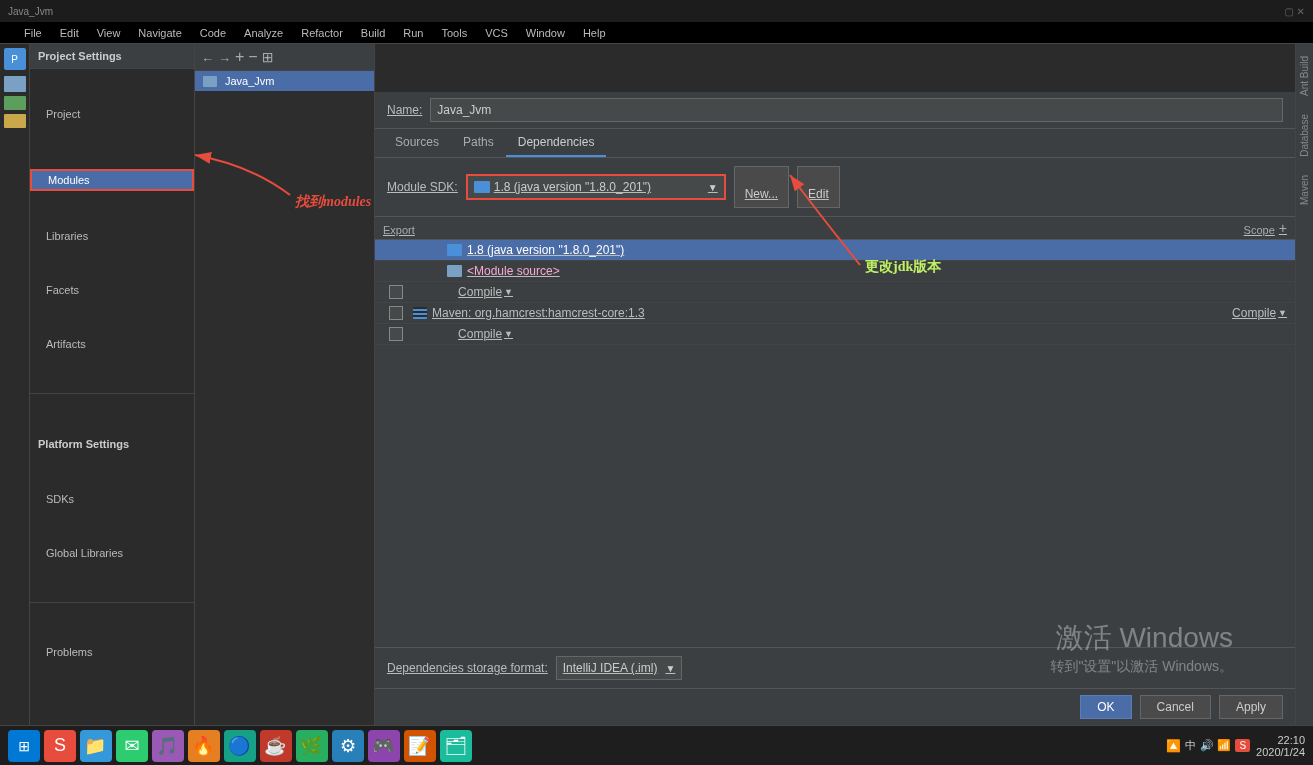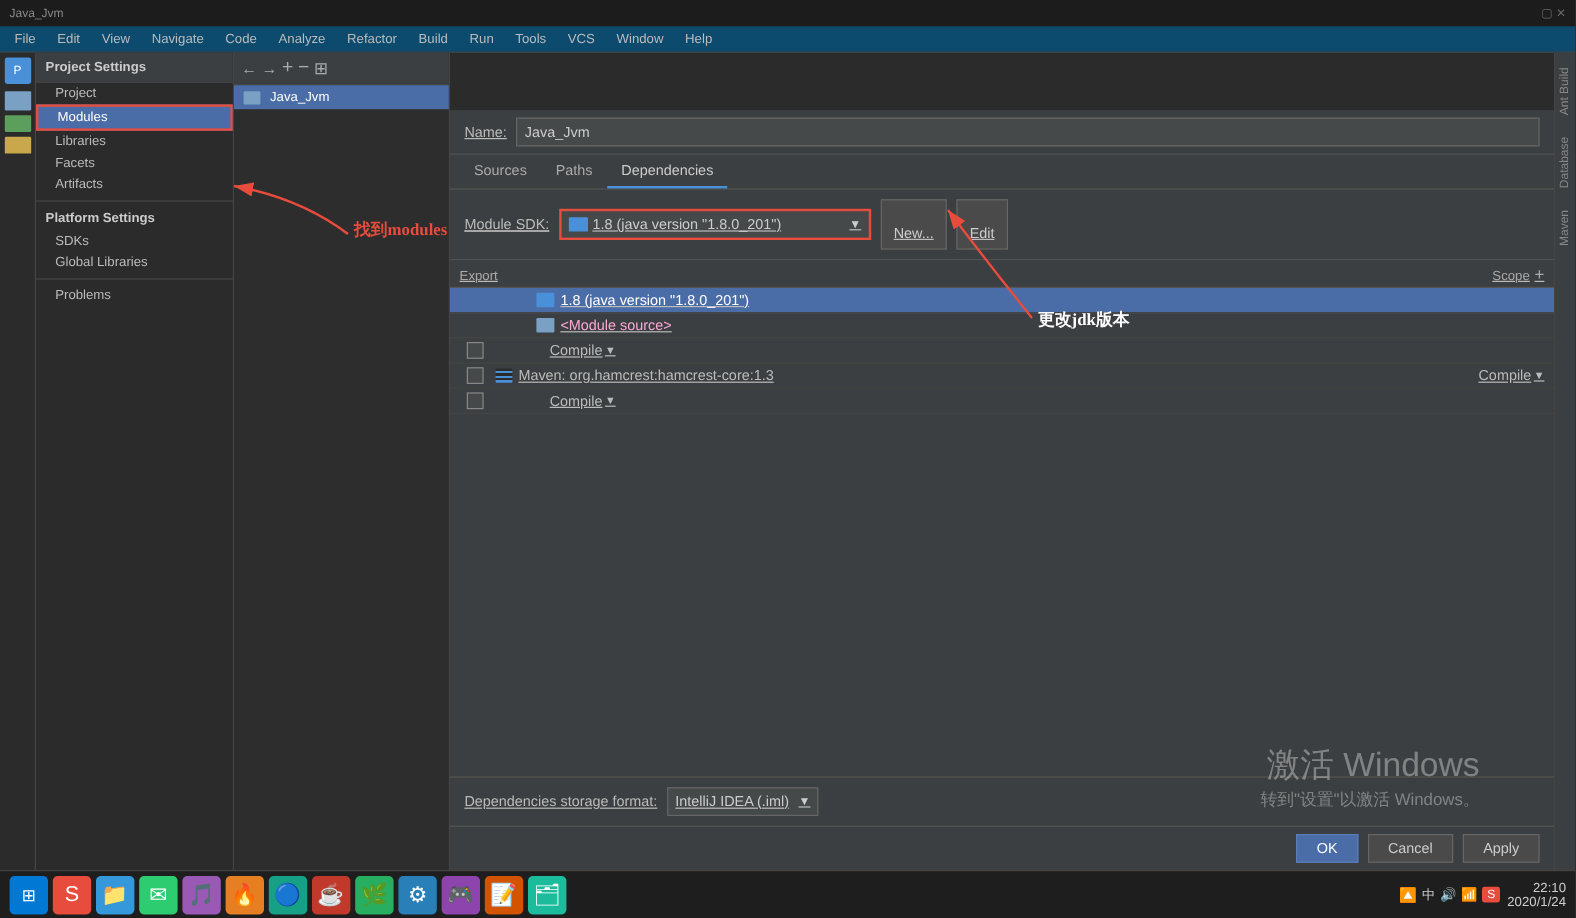--- a/index.html
+++ b/index.html
@@ -15,20 +15,21 @@
     }
 
     
     .project-panel {
       width: 175px;
       background: #2b2b2b;
       border-right: 1px solid #444;
       display: flex;
       flex-direction: column;
       overflow: hidden;
+      gap: 36px;
     }
     .project-panel-header {
       padding: 6px 8px;
       font-size: 11px;
       font-weight: bold;
       color: #cccccc;
       background: #3c3f41;
       border-bottom: 1px solid #444;
     }
     .sidebar-section-label {
@@ -283,24 +284,24 @@
       align-items: center;
       gap: 6px;
       font-size: 11px;
       color: #cccccc;
     }
     .taskbar-clock { font-size: 11px; color: #ccc; text-align: right; }
 
     
     .ide-menu-bar {
       height: 22px;
-      background: #0c4a6e;
-      display: flex;
-      align-items: center;
-      padding: 0 4px;
+      background: #000000;
+      display: flex;
+      align-items: center;
+      padding: 0 16px;
       border-bottom: 1px solid #444;
       gap: 2px;
     }
     .ide-menu-item {
       padding: 2px 8px;
       font-size: 11px;
       color: #bbbbbb;
       cursor: pointer;
     }
 
@@ -335,21 +336,21 @@
     
     .annotation-text-red {
       color: #e74c3c;
       font-size: 14px;
       font-family: 'SimSun', 'STSong', serif;
       font-weight: bold;
       position: absolute;
       pointer-events: none;
     }
     .annotation-text-dark {
-      color: #ffffff;
+      color: #bef264;
       font-size: 14px;
       font-family: 'SimSun', 'STSong', serif;
       font-weight: bold;
       position: absolute;
       pointer-events: none;
     }
 
     
     .arrow-overlay {
       position: absolute;
@@ -390,21 +391,21 @@
     <div style="width:30px; background:#2b2b2b; border-right:1px solid #444; display:flex; flex-direction:column; align-items:center; padding-top:4px; gap:2px;">
       <div style="width:22px; height:22px; background:#4a90d9; border-radius:2px; display:flex; align-items:center; justify-content:center; font-size:10px; color:white; cursor:pointer; margin-bottom:4px;">P</div>
       <div style="width:22px; height:16px; background:#7aa0c4; border-radius:1px; cursor:pointer; margin-bottom:2px;"></div>
       <div style="width:22px; height:14px; background:#5c9e5c; border-radius:1px; cursor:pointer; margin-bottom:2px;"></div>
       <div style="width:22px; height:14px; background:#c8a84b; border-radius:1px; cursor:pointer; margin-bottom:2px;"></div>
     </div>
 
     <div class="project-panel" style="width:165px;">
       <div class="project-panel-header">Project Settings</div>
       <div class="sidebar-item">Project</div>
-      <div class="sidebar-item selected" style="border:2px solid #e74c3c; background:#4a6da7;">Modules</div>
+      <div class="sidebar-item selected" style="border:2px solid #e74c3c; background:#4a6da7;margin-top:10px;">Modules</div>
       <div class="sidebar-item">Libraries</div>
       <div class="sidebar-item">Facets</div>
       <div class="sidebar-item">Artifacts</div>
       <hr class="sidebar-section-divider">
       <div class="sidebar-section-label">Platform Settings</div>
       <div class="sidebar-item">SDKs</div>
       <div class="sidebar-item">Global Libraries</div>
       <hr class="sidebar-section-divider">
       <div class="sidebar-item">Problems</div>
     </div>
@@ -587,17 +588,17 @@
       <marker id="arrowhead-red" markerWidth="8" markerHeight="6" refX="8" refY="3" orient="auto">
         <polygon points="0 0, 8 3, 0 6" fill="#e74c3c"></polygon>
       </marker>
     </defs>
 
     <path d="M 290 195 Q 250 165 195 155" stroke="#e74c3c" stroke-width="2" fill="none" marker-end="url(#arrowhead-red)"></path>
 
     <path d="M 860 265 Q 820 215 790 175" stroke="#e74c3c" stroke-width="2" fill="none" marker-end="url(#arrowhead-red)"></path>
   </svg>
 
-  <div class="annotation-text-red" style="left:295px; top:183px;">找到modules</div>
+  <div class="annotation-text-red" style="left:295px; top:193px;font-style:italic;">找到modules</div>
 
   <div class="annotation-text-dark" style="left:865px; top:258px;">更改jdk版本</div>
 
 </div>
 
 </body></html>

